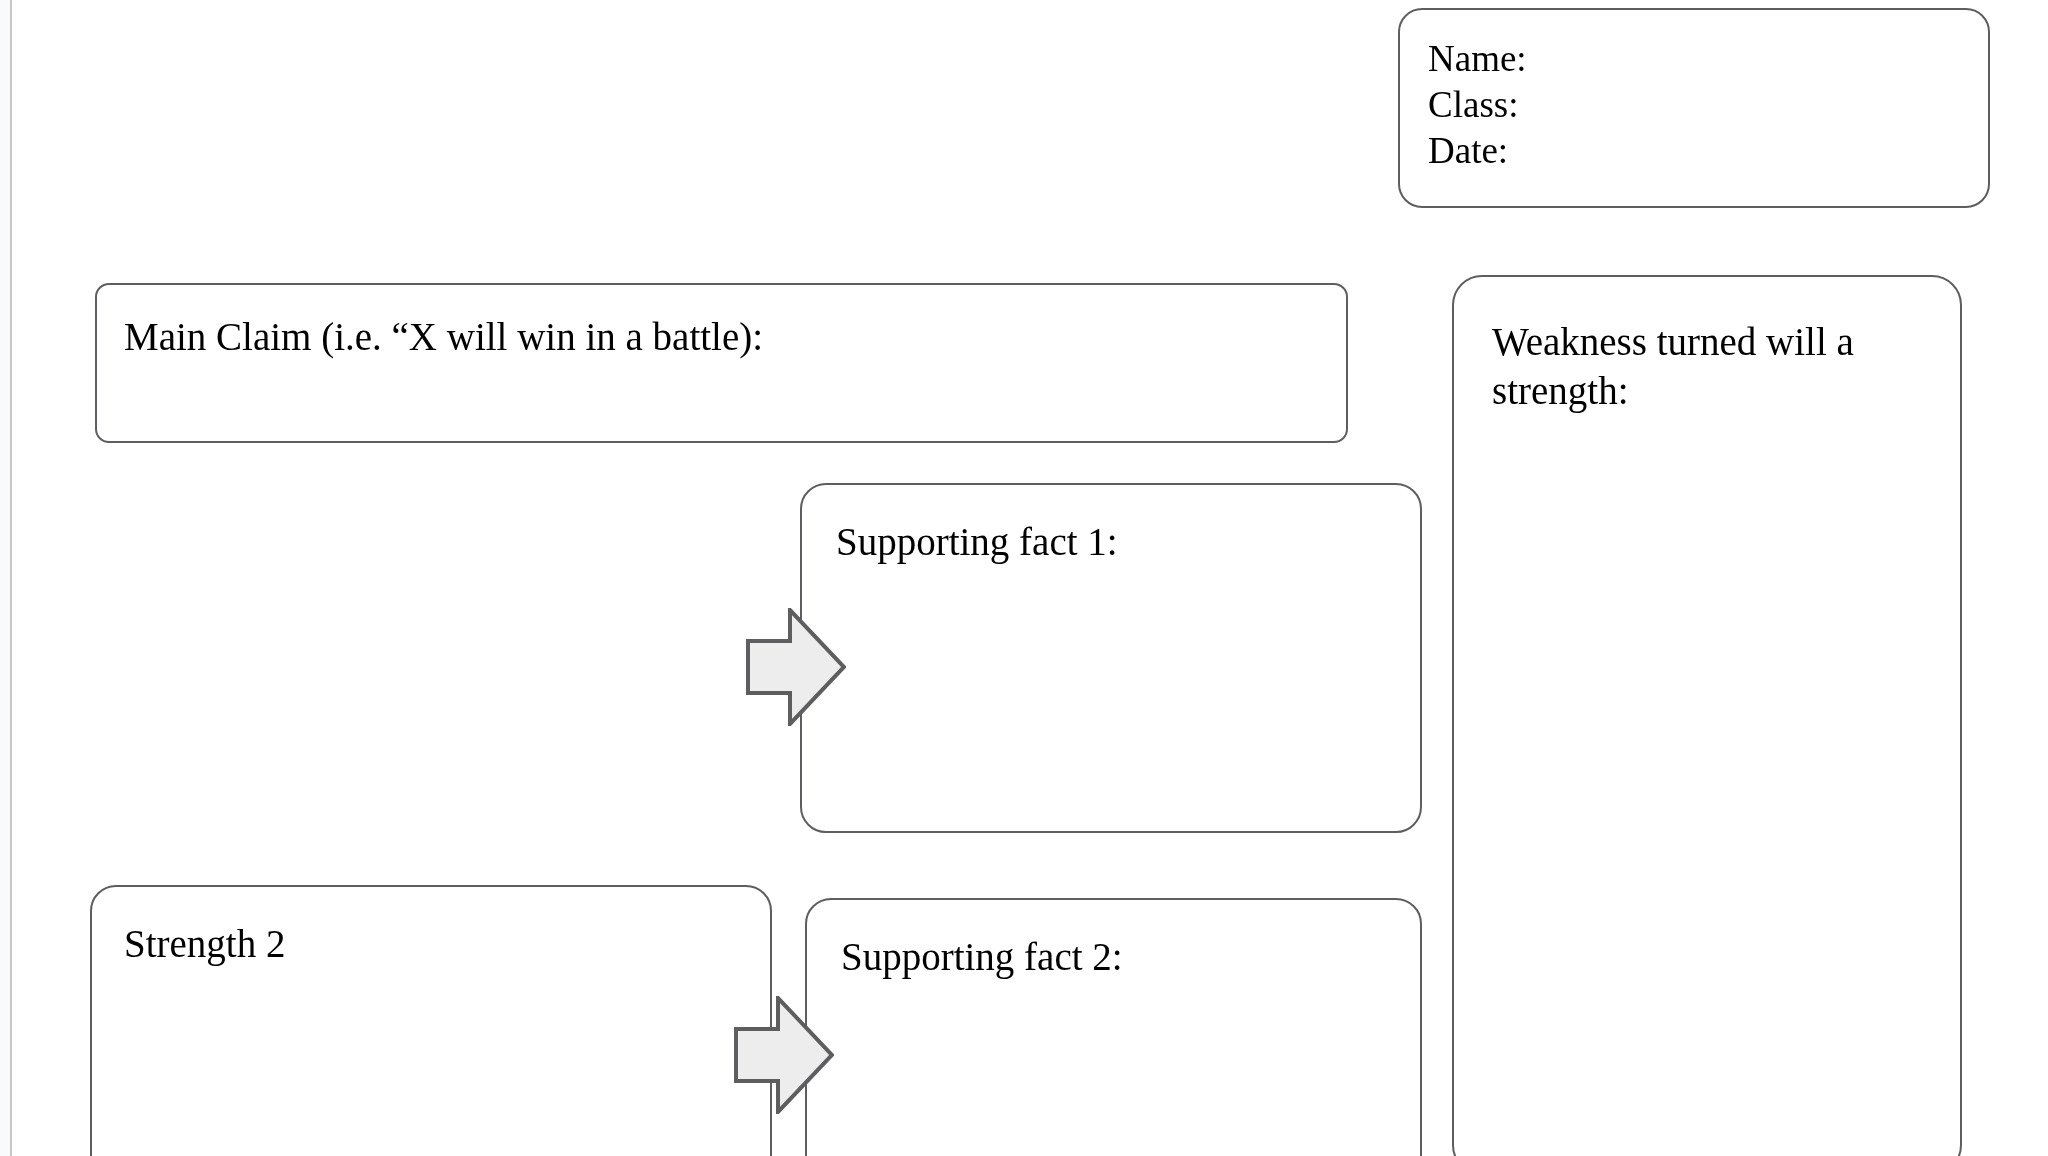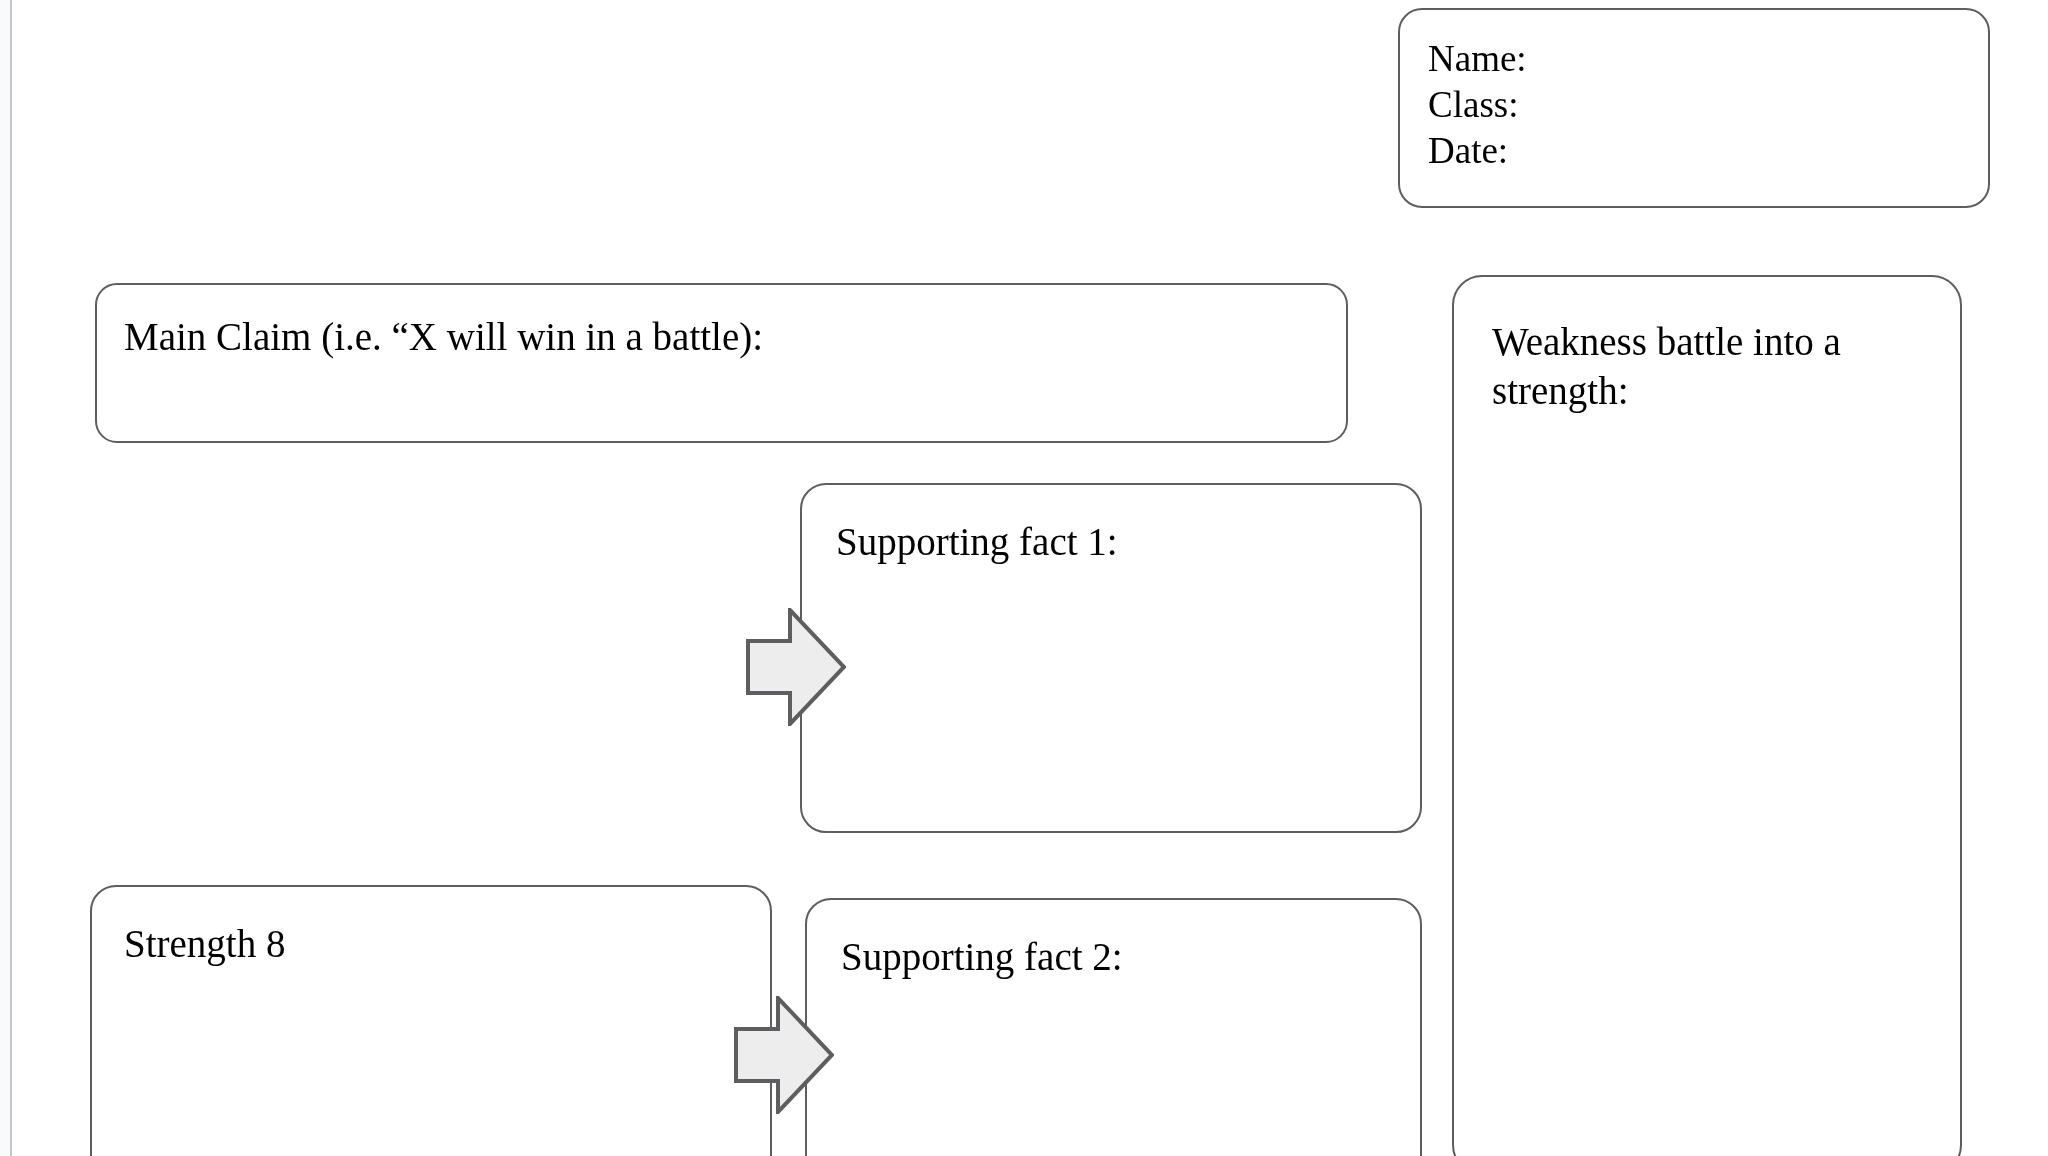--- a/index.html
+++ b/index.html
@@ -48,21 +48,21 @@
     letter-spacing: -0.5px;
     white-space: nowrap;
   }
 
   
   .field-box {
     position: absolute;
     box-sizing: border-box;
     background: #ffffff;
     border: 2px solid #5e5e60;
-    border-radius: 22px;
+    border-radius: 14px;
   }
   .field-label {
     position: absolute;
     font-size: 36px;
     line-height: 1.28;
     color: #000000;
     white-space: pre-line;
   }
 
   
@@ -192,36 +192,36 @@
     <div class="field-label" id="name-class-date-lines">Name:
 Class:
 Date:</div>
   </div>
 
   <div class="field-box" id="main-claim-box">
     <div class="field-label" id="main-claim-label">Main Claim (i.e. “X will win in a battle):</div>
   </div>
 
   <div class="field-box" id="weakness-box">
-    <div class="field-label" id="weakness-label">Weakness battle into a strength:</div>
+    <div class="field-label" id="weakness-label">Weakness turned will a strength:</div>
   </div>
 
 
   <div class="field-box" id="supporting-fact-1-box">
     <div class="field-label" id="supporting-fact-1-label">Supporting fact 1:</div>
   </div>
 
   <div class="flow-arrow" id="flow-arrow-1">
     <svg width="100" height="118" viewBox="0 0 100 118" xmlns="http://www.w3.org/2000/svg">
       <polygon points="2,33 44,33 44,2 98,59 44,116 44,85 2,85" fill="#ededed" stroke="#5e5e60" stroke-width="4" stroke-linejoin="miter"></polygon>
     </svg>
   </div>
 
   <div class="field-box" id="strength-2-box">
-    <div class="field-label" id="strength-2-label">Strength 8</div>
+    <div class="field-label" id="strength-2-label">Strength 2</div>
   </div>
 
   <div class="field-box" id="supporting-fact-2-box">
     <div class="field-label" id="supporting-fact-2-label">Supporting fact 2:</div>
   </div>
 
   <div class="flow-arrow" id="flow-arrow-2">
     <svg width="100" height="118" viewBox="0 0 100 118" xmlns="http://www.w3.org/2000/svg">
       <polygon points="2,33 44,33 44,2 98,59 44,116 44,85 2,85" fill="#ededed" stroke="#5e5e60" stroke-width="4" stroke-linejoin="miter"></polygon>
     </svg>

